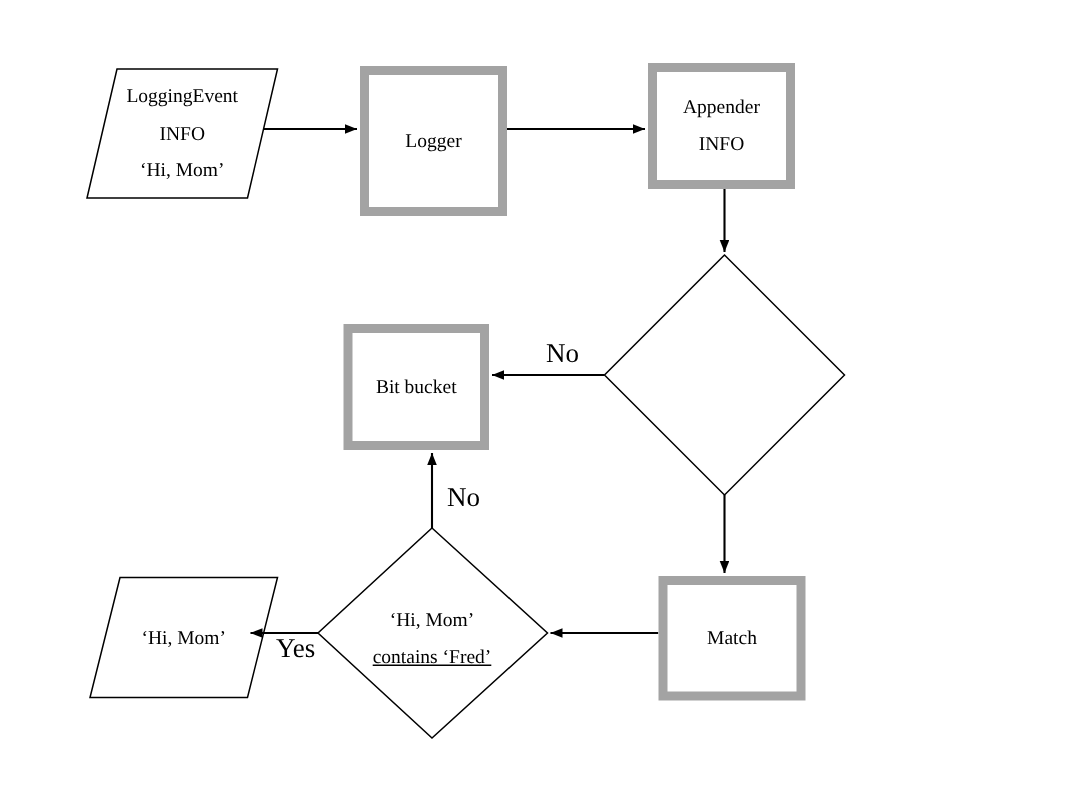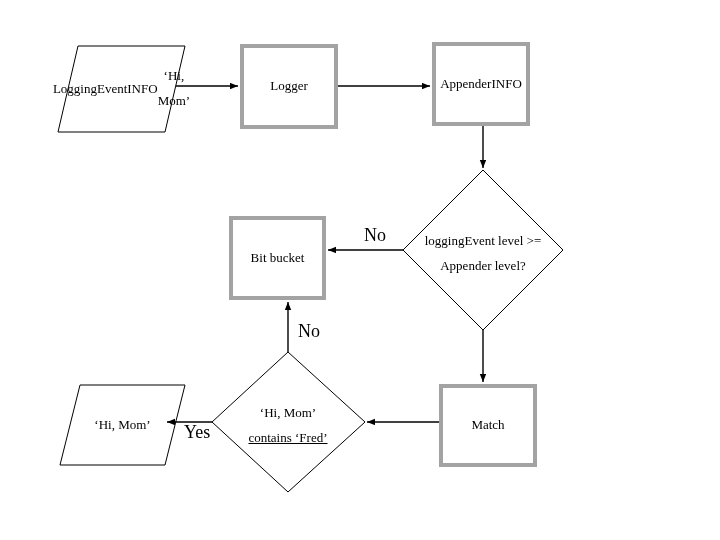--- a/index.html
+++ b/index.html
@@ -24,30 +24,30 @@
     position: absolute;
     left: 0;
     top: 0;
     width: 720px;
     height: 540px;
   }
   .node {
     position: absolute;
     box-sizing: border-box;
     display: flex;
-    flex-direction: row;
+    flex-direction: column;
     align-items: center;
     justify-content: center;
     text-align: center;
     line-height: 1.9;
     font-size: 13px;
     color: #000;
   }
   .node.box {
-    border: 4px solid #a3a3a3;
+    border: 6px solid #a3a3a3;
     background: #fff;
   }
 
   
   .node.para {
     background: transparent;
     border: none;
   }
   .edge-label {
     position: absolute;
@@ -101,33 +101,29 @@
 
     <line x1="212" y1="422" x2="167" y2="422" stroke="#000" stroke-width="1.4" marker-end="url(#arrow)"></line>
   </svg>
 
   <div class="node para" style="left:58px; top:46px; width:127px; height:86px;">
     <span>LoggingEvent</span>
     <span>INFO</span>
     <span>‘Hi, Mom’</span>
   </div>
 
-  <div class="node box" style="left:240px; top:44px; width:98px; height:85px;">
+  <div class="node box" style="left:240px; top:44px; width:98px; height:100px;">
     <span>Logger</span>
   </div>
 
   <div class="node box" style="left:432px; top:42px; width:98px; height:84px;">
     <span>Appender</span>
     <span>INFO</span>
   </div>
 
-  <div class="diamond-text" style="left:418px; top:228px; width:130px;">
-    <span style="display:block;">loggingEvent level &gt;=</span>
-    <span style="display:block;">Appender level?</span>
-  </div>
 
   <div class="node box" style="left:229px; top:216px; width:97px; height:84px;text-align:center;">
     <span>Bit bucket</span>
   </div>
 
   <div class="node box" style="left:439px; top:384px; width:98px; height:83px;">
     <span>Match</span>
   </div>
 
   <div class="diamond-text" style="left:228px; top:400px; width:120px;">

